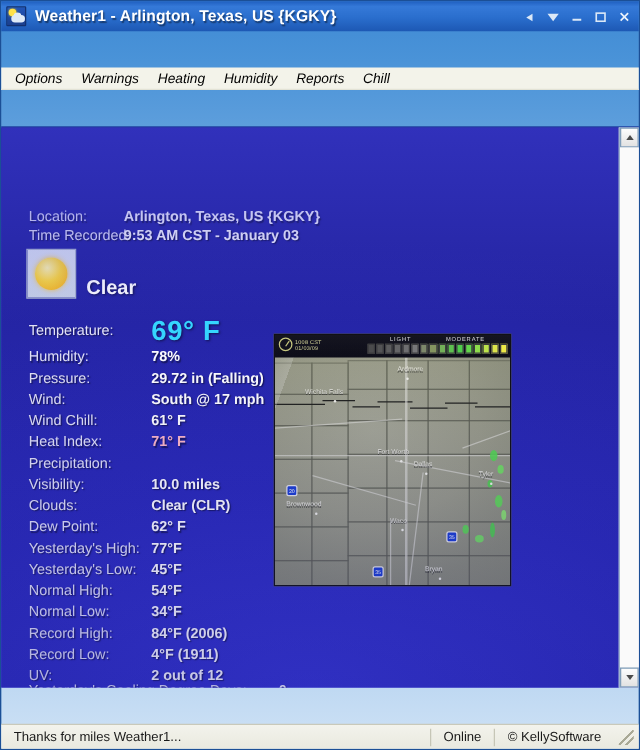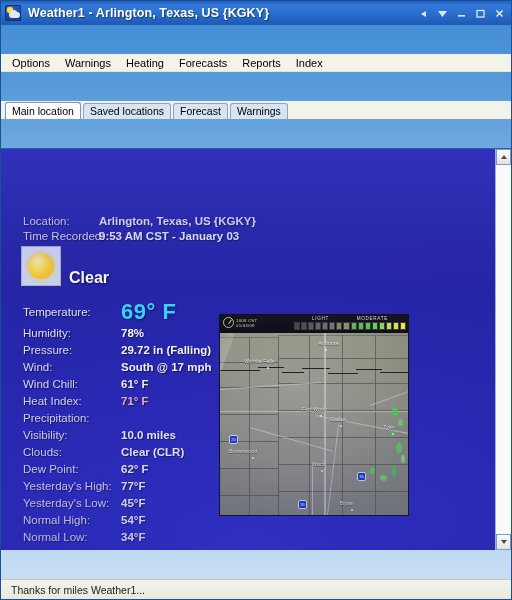--- a/index.html
+++ b/index.html
@@ -69,20 +69,21 @@
     height: 18px; flex: 0 0 18px;
     background: #f3f3ea;
     display: flex; align-items: center;
     padding-left: 5px;
     border-bottom: 1px solid #e3e3d6;
   }
   .menu-item {
     font-size: 11px; color: #000;
     padding: 1px 9px 1px 6px;
     white-space: nowrap;
+    font-style: italic;
   }
 
   
   #tabstrip {
     height: 18px; flex: 0 0 18px;
     background: #f3f3ea;
     display: flex; align-items: flex-end;
     padding-left: 4px;
     position: relative;
   }
@@ -415,31 +416,25 @@
             <path d="M2.5 1.5 L8.5 7.5 M8.5 1.5 L2.5 7.5" stroke="#eaf2fb" stroke-width="1.4"></path>
           </svg>
       </div>
     </div>
   </div>
 
   <div id="menubar">
     <div class="menu-item"><span>Options</span></div>
     <div class="menu-item"><span>Warnings</span></div>
     <div class="menu-item"><span>Heating</span></div>
-    <div class="menu-item"><span>Forecasts</span></div>
+    <div class="menu-item"><span>Humidity</span></div>
     <div class="menu-item"><span>Reports</span></div>
-    <div class="menu-item"><span>Index</span></div>
+    <div class="menu-item"><span>Chill</span></div>
   </div>
 
-  <div id="tabstrip">
-    <div class="tab active">Main location</div>
-    <div class="tab">Saved locations</div>
-    <div class="tab">Forecast</div>
-    <div class="tab">Warnings</div>
-  </div>
 
   <div id="client">
     <div id="content">
 
       <div class="row" id="loc-row">
         <span class="lbl">Location:</span>
         <span class="val">Arlington, Texas, US {KGKY}</span>
       </div>
       <div class="row" id="time-row">
         <span class="lbl">Time Recorded:</span>
@@ -696,15 +691,20 @@
         </div>
       <div class="sb-track"></div>
       <div class="sb-btn">
           <div class="arrow-down"></div>
         </div>
     </div>
   </div>
 
   <div id="statusbar">
     <div id="status-left">Thanks for miles Weather1...</div>
+    <div id="status-right">
+      <div class="status-cell">Online</div>
+      <div class="status-cell">© KellySoftware</div>
+      <div id="grip"></div>
+    </div>
   </div>
 
 </div>
 
 </body></html>

